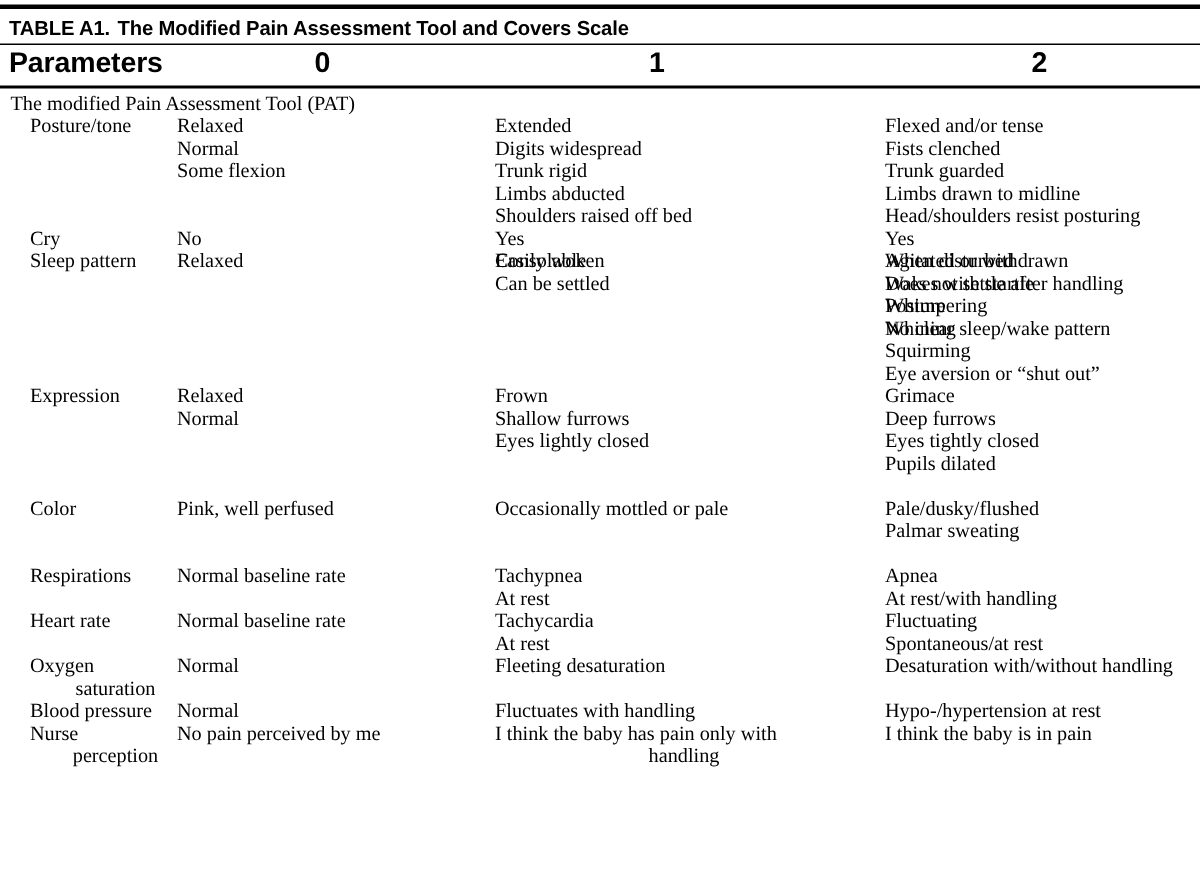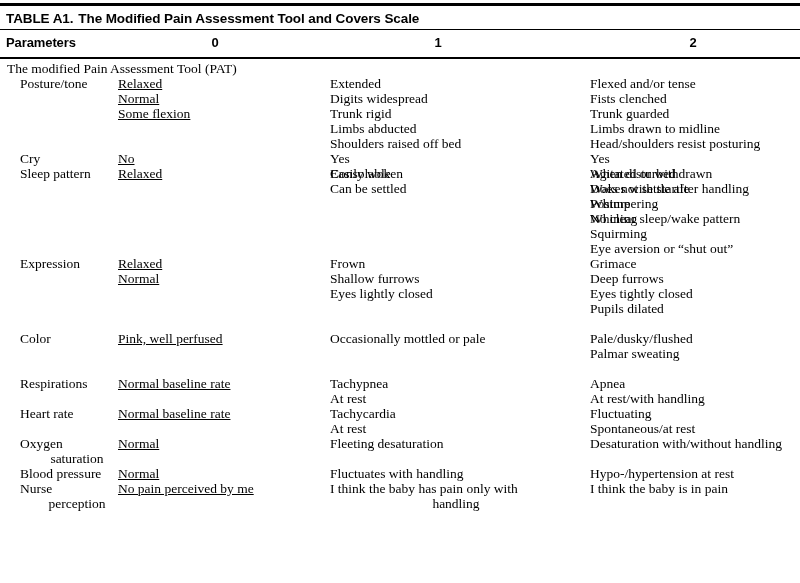--- a/index.html
+++ b/index.html
@@ -59,21 +59,21 @@
 
   
   .header-row {
     position: absolute;
     left: 0;
     top: 33px;
     width: 800px;
     height: 22px;
     font-family: "Liberation Sans", "DejaVu Sans", sans-serif;
     font-weight: bold;
-    font-size: 13px;
+    font-size: 19px;
     line-height: 20px;
   }
   .hdr-params {
     position: absolute;
     left: 6px;
     top: 0;
     letter-spacing: -0.1px;
   }
   .hdr-score {
     position: absolute;
@@ -116,21 +116,21 @@
     white-space: nowrap;
     height: 15px;
     line-height: 15px;
   }
   .cell div.wrap-ind {
     padding-left: 14px;
     text-align: center;
   }
 
   .c-param { left: 20px;  width: 100px; }
-  .c-s0    { left: 118px; width: 215px; text-decoration: underline; }
+  .c-s0    { left: 118px; width: 215px; }
   .c-s1    { left: 330px; width: 238px; }
   .c-s2    { left: 566px; width: 234px; margin-left: 24px; }
 </style>
 </head>
 <body>
 
 <div class="table-wrap">
 
   <div class="rule rule-top"></div>
   <div class="rule rule-title"></div>

